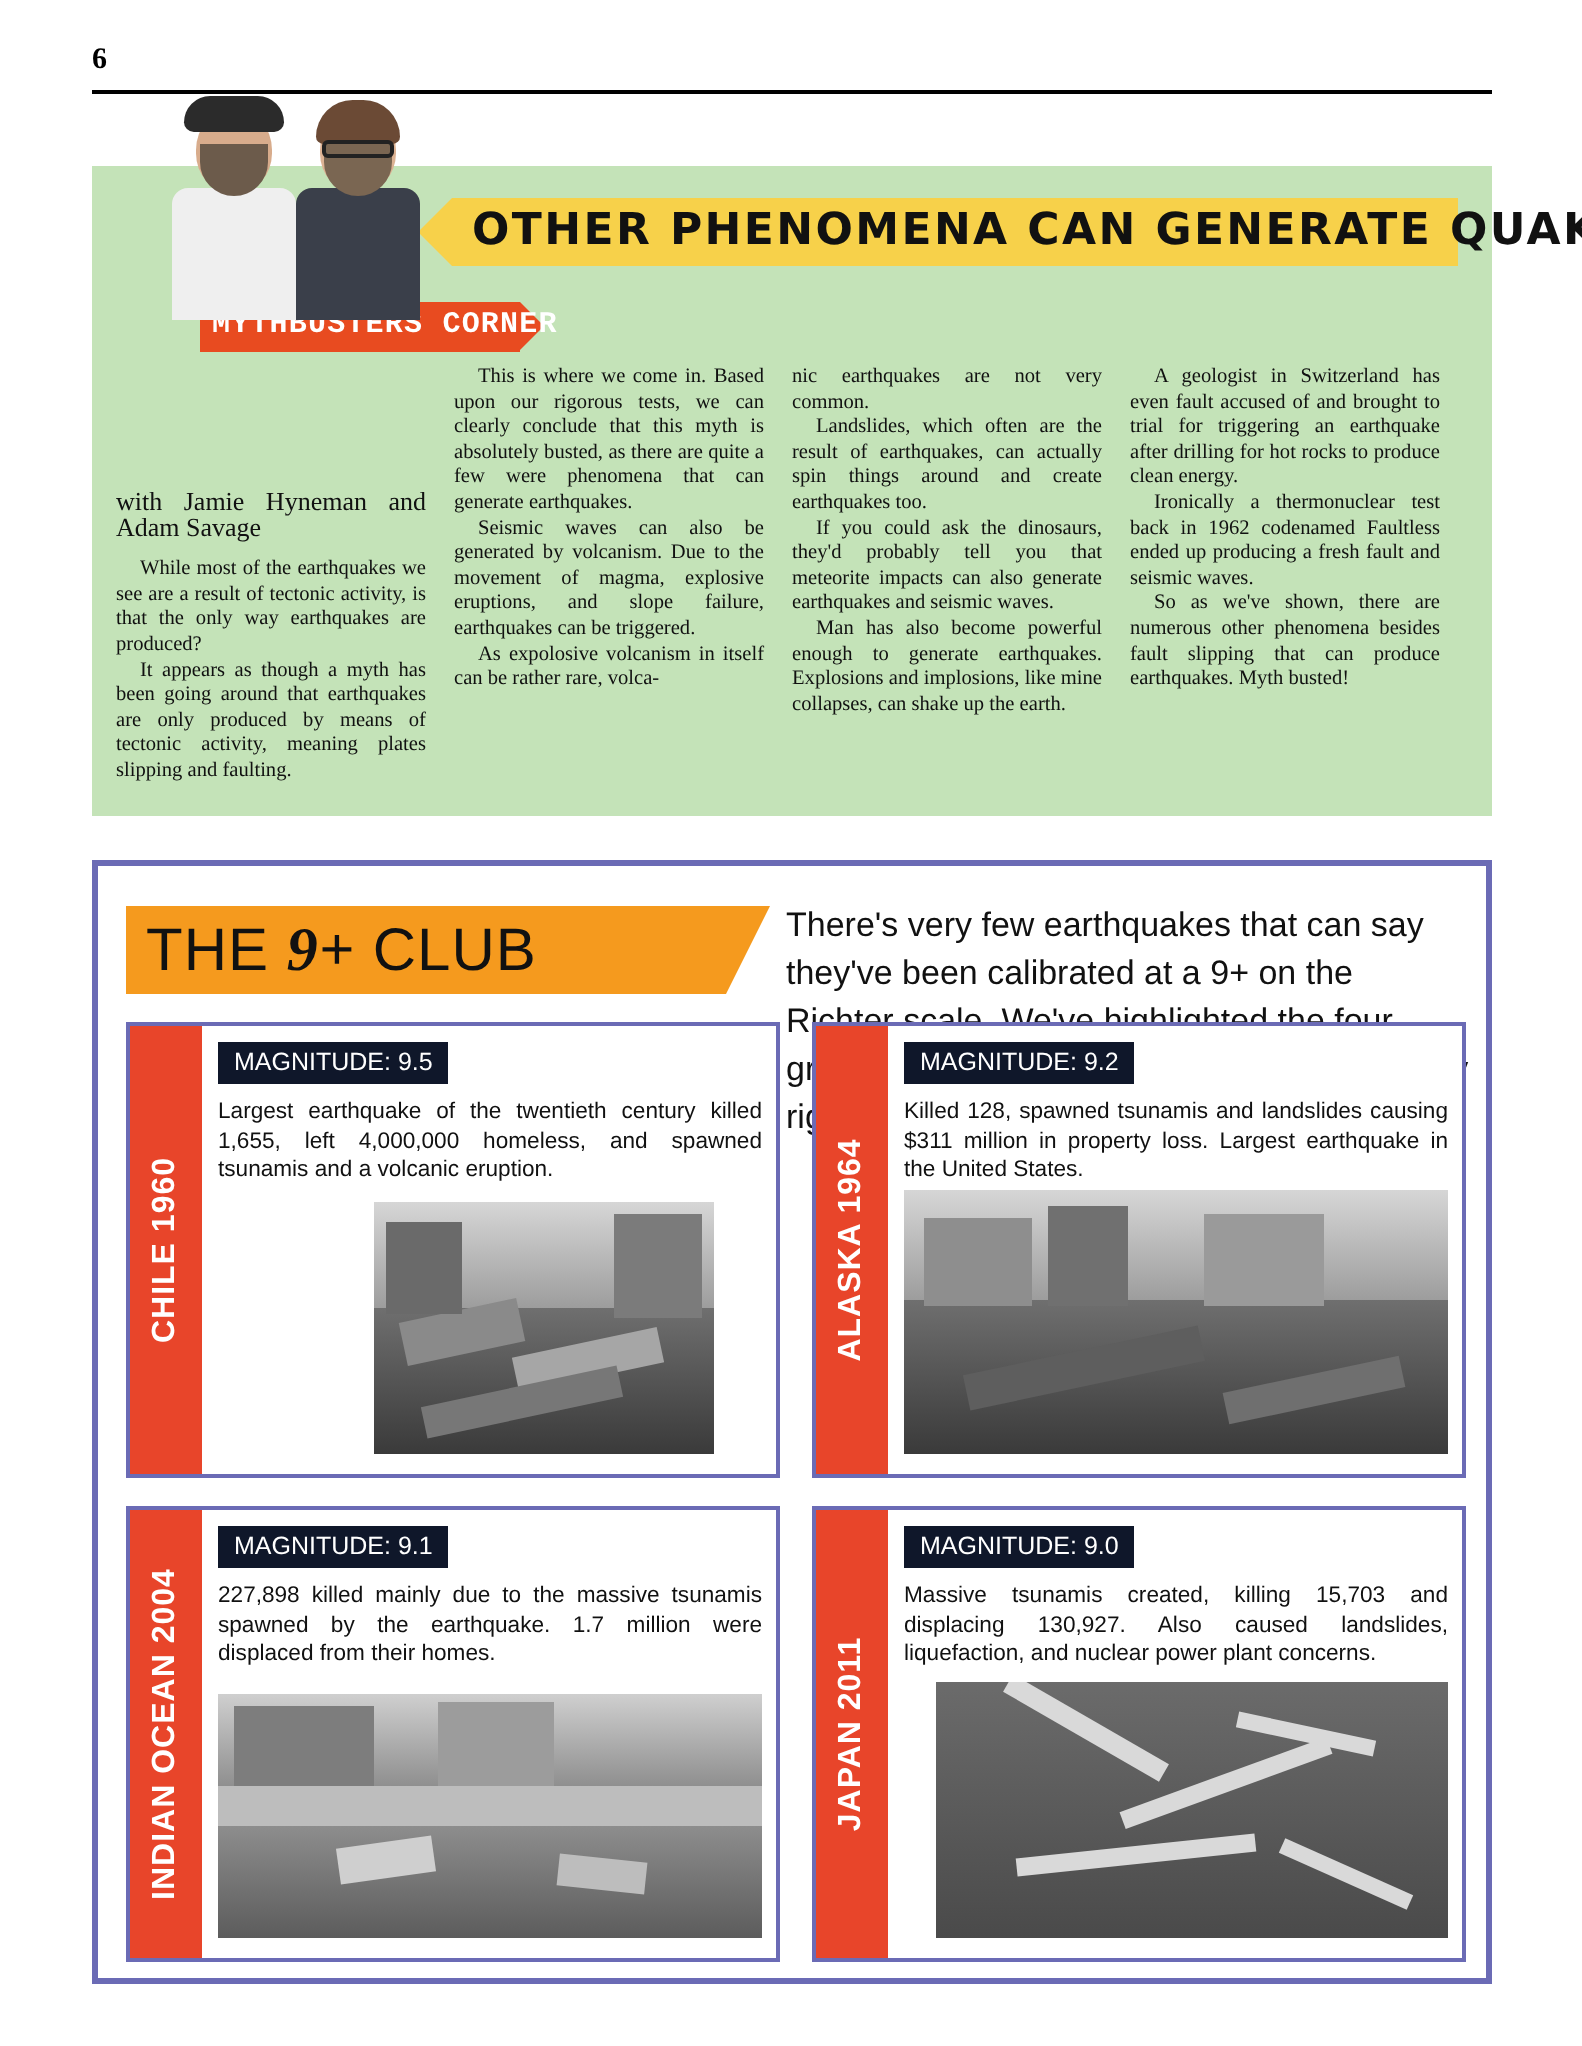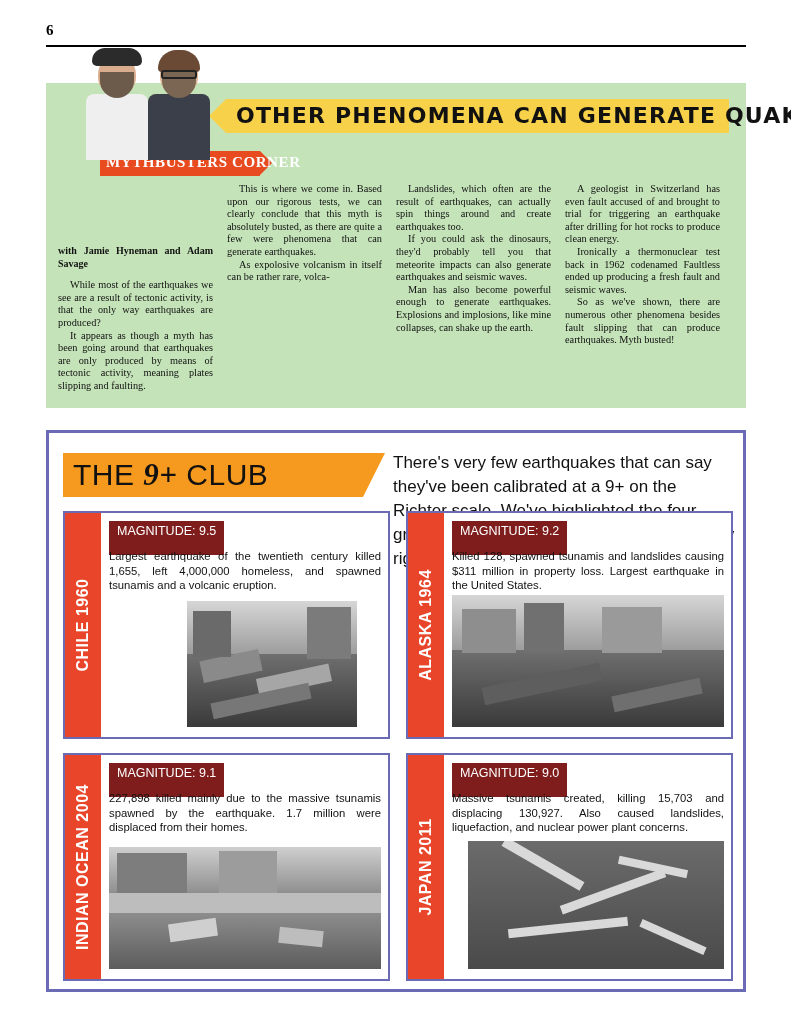--- a/index.html
+++ b/index.html
@@ -93,21 +93,21 @@
     width: 0;
     height: 0;
     border-top: 12.5px solid transparent;
     border-bottom: 12.5px solid transparent;
     border-left: 12px solid #e84b20;
   }
   .corner-label {
     position: absolute;
     left: 60px;
     top: 71px;
-    font-family: Liberation Serif, serif;
+    font-family: Liberation Mono, monospace;
     font-weight: 700;
     font-size: 15px;
     letter-spacing: 0.6px;
     color: #fff;
     white-space: nowrap;
   }
   .hosts-photo {
     position: absolute;
     left: 40px;
     top: -43px;
@@ -196,24 +196,23 @@
     font-family: "Liberation Serif", serif;
     font-size: 10.3px;
     line-height: 12.6px;
     text-align: justify;
     color: #111;
   }
   .col p { margin: 0 0 0 0; text-indent: 12px; }
   .col p.noindent { text-indent: 0; }
   .byline {
     font-family: "Liberation Serif", serif;
-    font-size: 10px;
+    font-size: 13px;
     line-height: 12.6px;
     margin-bottom: 9px;
-    font-weight: bold;
   }
   .col1 { padding-top: 62px; }
 
   
   .club-box {
     position: absolute;
     left: 46px;
     top: 430px;
     width: 700px;
     height: 562px;
@@ -310,23 +309,23 @@
     position: absolute;
     left: 50%;
     top: 50%;
     transform: translate(-50%, -50%) rotate(-90deg);
     white-space: nowrap;
   }
   .mag-bar {
     position: absolute;
     left: 44px;
     top: 8px;
-    height: 34px;
+    height: 21px;
     padding: 0 8px;
-    background: #7f1d1d;
+    background: #0f172a;
     color: #fff;
     font-family: "Liberation Sans", sans-serif;
     font-size: 12.5px;
     line-height: 21px;
     white-space: nowrap;
   }
   .cell-text {
     position: absolute;
     left: 44px;
     top: 36px;
@@ -407,23 +406,25 @@
   </div>
 
   <div class="cols">
     <div class="col col1">
       <div class="byline">with Jamie Hyneman and Adam Savage</div>
       <p>While most of the earthquakes we see are a result of tectonic activity, is that the only way earthquakes are produced?</p>
       <p>It appears as though a myth has been going around that earthquakes are only produced by means of tectonic activity, meaning plates slipping and faulting.</p>
     </div>
     <div class="col">
       <p>This is where we come in. Based upon our rigorous tests, we can clearly conclude that this myth is absolutely busted, as there are quite a few were phenomena that can generate earthquakes.</p>
+      <p>Seismic waves can also be generated by volcanism. Due to the movement of magma, explosive eruptions, and slope failure, earthquakes can be triggered.</p>
       <p>As expolosive volcanism in itself can be rather rare, volca-</p>
     </div>
     <div class="col">
+      <p class="noindent">nic earthquakes are not very common.</p>
       <p>Landslides, which often are the result of earthquakes, can actually spin things around and create earthquakes too.</p>
       <p>If you could ask the dinosaurs, they'd probably tell you that meteorite impacts can also generate earthquakes and seismic waves.</p>
       <p>Man has also become powerful enough to generate earthquakes. Explosions and implosions, like mine collapses, can shake up the earth.</p>
     </div>
     <div class="col">
       <p>A geologist in Switzerland has even fault accused of and brought to trial for triggering an earthquake after drilling for hot rocks to produce clean energy.</p>
       <p>Ironically a thermonuclear test back in 1962 codenamed Faultless ended up producing a fresh fault and seismic waves.</p>
       <p>So as we've shown, there are numerous other phenomena besides fault slipping that can produce earthquakes. Myth busted!</p>
     </div>
   </div>

